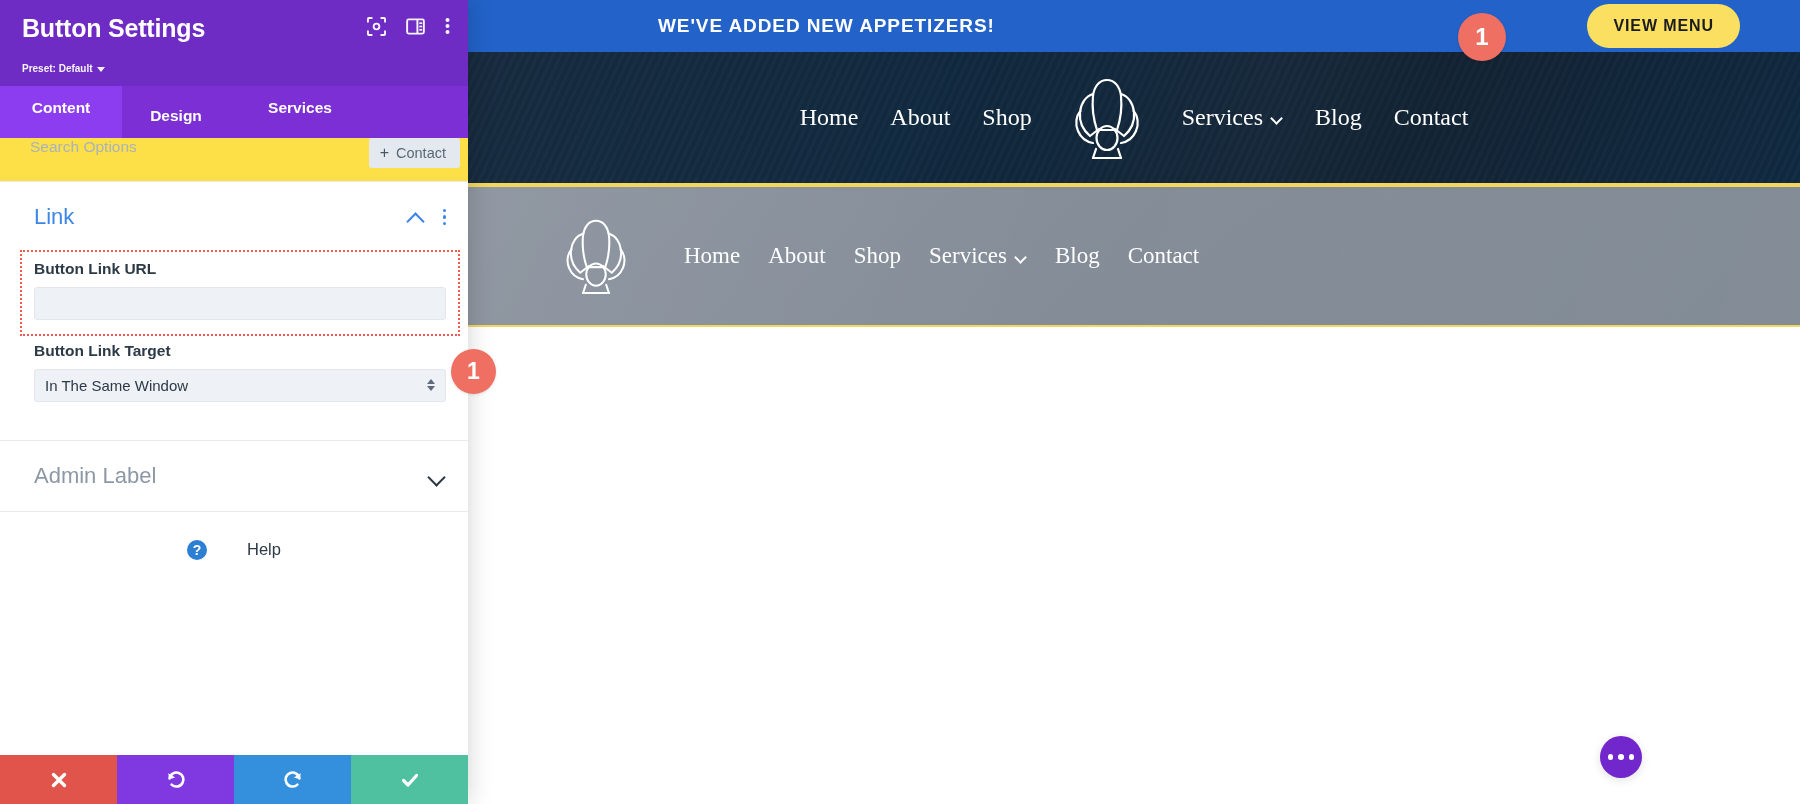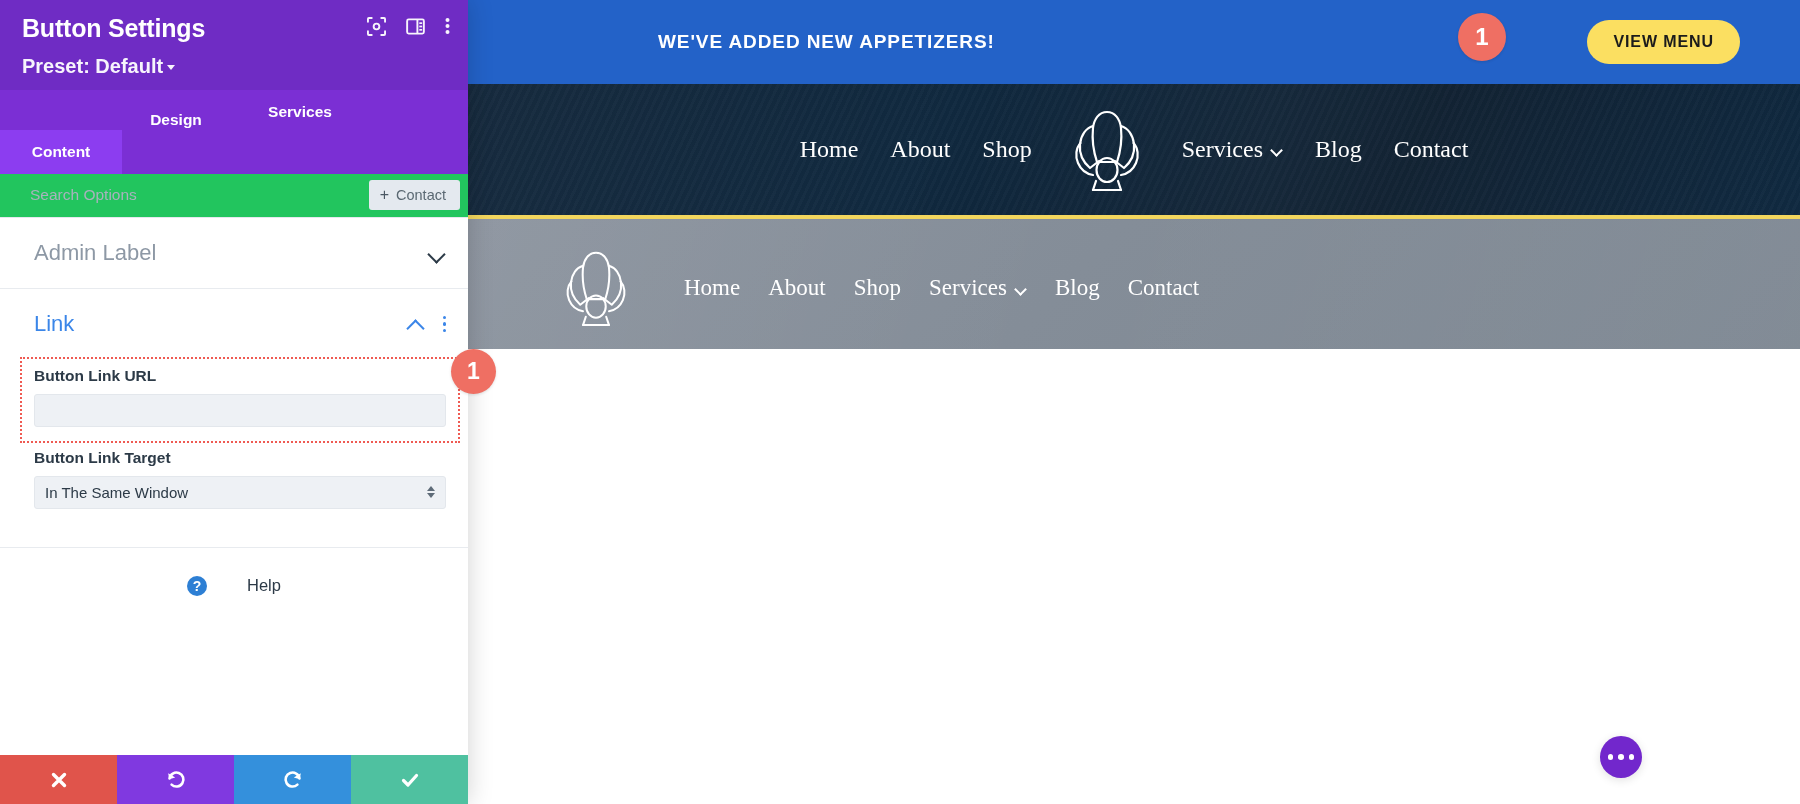--- a/index.html
+++ b/index.html
@@ -21,22 +21,22 @@
   .panel-header {
     background: #6f2cc4;
     padding: 14px 22px 12px 22px;
     position: relative;
   }
   .panel-title {
     color: #fff; font-size: 25px; font-weight: bold;
     letter-spacing: -0.2px; line-height: 1.15;
   }
   .panel-preset {
-    color: #ffffff; font-size: 20px; font-weight: bold;
-    margin-top: 12px; opacity: 0.95;
+    color: #ffffff; font-size: 10px; font-weight: bold;
+    margin-top: 20px; opacity: 0.95;
   }
   .preset-caret {
     display: inline-block; margin-left: 4px;
     border-left: 4px solid transparent; border-right: 4px solid transparent;
     border-top: 5px solid #fff; vertical-align: middle;
   }
   .header-icons {
     position: absolute; right: 18px; top: 16px;
     display: flex; align-items: center; gap: 20px;
   }
@@ -46,25 +46,25 @@
     display: flex; background: #7b2fd4;
   }
   .tab {
     padding: 13px 0 13px 0;
     color: #fff; font-size: 15.5px; font-weight: bold;
     text-align: center; cursor: pointer;
   }
   .tab.t0 { width: 122px; }
   .tab.t1 { width: 108px; margin-top: 8px; }
   .tab.t2 { width: 140px; }
-  .tab.active { background: #8c3df0; margin-top: 40px; }
+  .tab.active { background: #8c3df0; }
 
   .searchbar {
-    display: flex; align-items: center;
-    background: #22c55e;
+    display: flex; align-items: flex-start;
+    background: #fde047;
     height: 44px;
     border-bottom: 1px solid #e5e8ed;
     padding-left: 30px; padding-right: 8px;
   }
   .search-input {
     flex: 1; border: 0; background: transparent; outline: none;
     font-size: 15.5px; color: #3b4854;
     font-family: "Liberation Sans", sans-serif;
   }
   .search-input::placeholder { color: #a9b2bd; }
@@ -183,21 +183,21 @@
   }
   #badge-panel { left: 451px; top: 349px; }
   #badge-top   { left: 1458px; top: 13px; width: 48px; height: 48px; font-size: 24px; }
 
   
   .preview {
     flex: 1; height: 804px; position: relative; overflow: hidden;
     background: #fff;
   }
   .promo {
-    height: 84px; background: #2362c8;
+    height: 52px; background: #2362c8;
     display: flex; align-items: center; position: relative;
   }
   .promo-text {
     color: #fff; font-size: 19px; font-weight: bold;
     letter-spacing: 0.9px;
     position: absolute; left: 190px; top: 50%; transform: translateY(-50%);
     white-space: nowrap;
   }
   .view-menu-btn {
     position: absolute; right: 60px; top: 50%; transform: translateY(-50%);
@@ -317,29 +317,20 @@
     </div>
 
     <div class="searchbar">
       <input class="search-input" type="text" placeholder="Search Options" style="">
       <div class="filter-btn">
         <span class="filter-plus">+</span>
         <span>Contact</span>
       </div>
     </div>
 
-
-    <div class="section">
-      <div class="section-head">
-        <span class="section-title">Admin Label</span>
-        <span class="section-tools">
-          <span class="chev"></span>
-        </span>
-      </div>
-    </div>
 
     <div class="section">
       <div class="section-head">
         <span class="section-title open">Link</span>
         <span class="section-tools">
           <span class="chev up"></span>
           <span class="dots-v">
               <i></i>
               <i></i>
               <i></i>
@@ -359,20 +350,29 @@
             <div class="select-box">
               <span>In The Same Window</span>
             </div>
             <span class="select-arrows">
               <span class="up"></span>
                 <span class="dn"></span>
             </span>
           </div>
         </div>
 
+      </div>
+    </div>
+
+    <div class="section">
+      <div class="section-head">
+        <span class="section-title">Admin Label</span>
+        <span class="section-tools">
+          <span class="chev"></span>
+        </span>
       </div>
     </div>
 
     <div class="help-row">
       <span class="help-icon">?</span>
       <span class="help-text">Help</span>
     </div>
 
     <div class="panel-spacer"></div>
 

